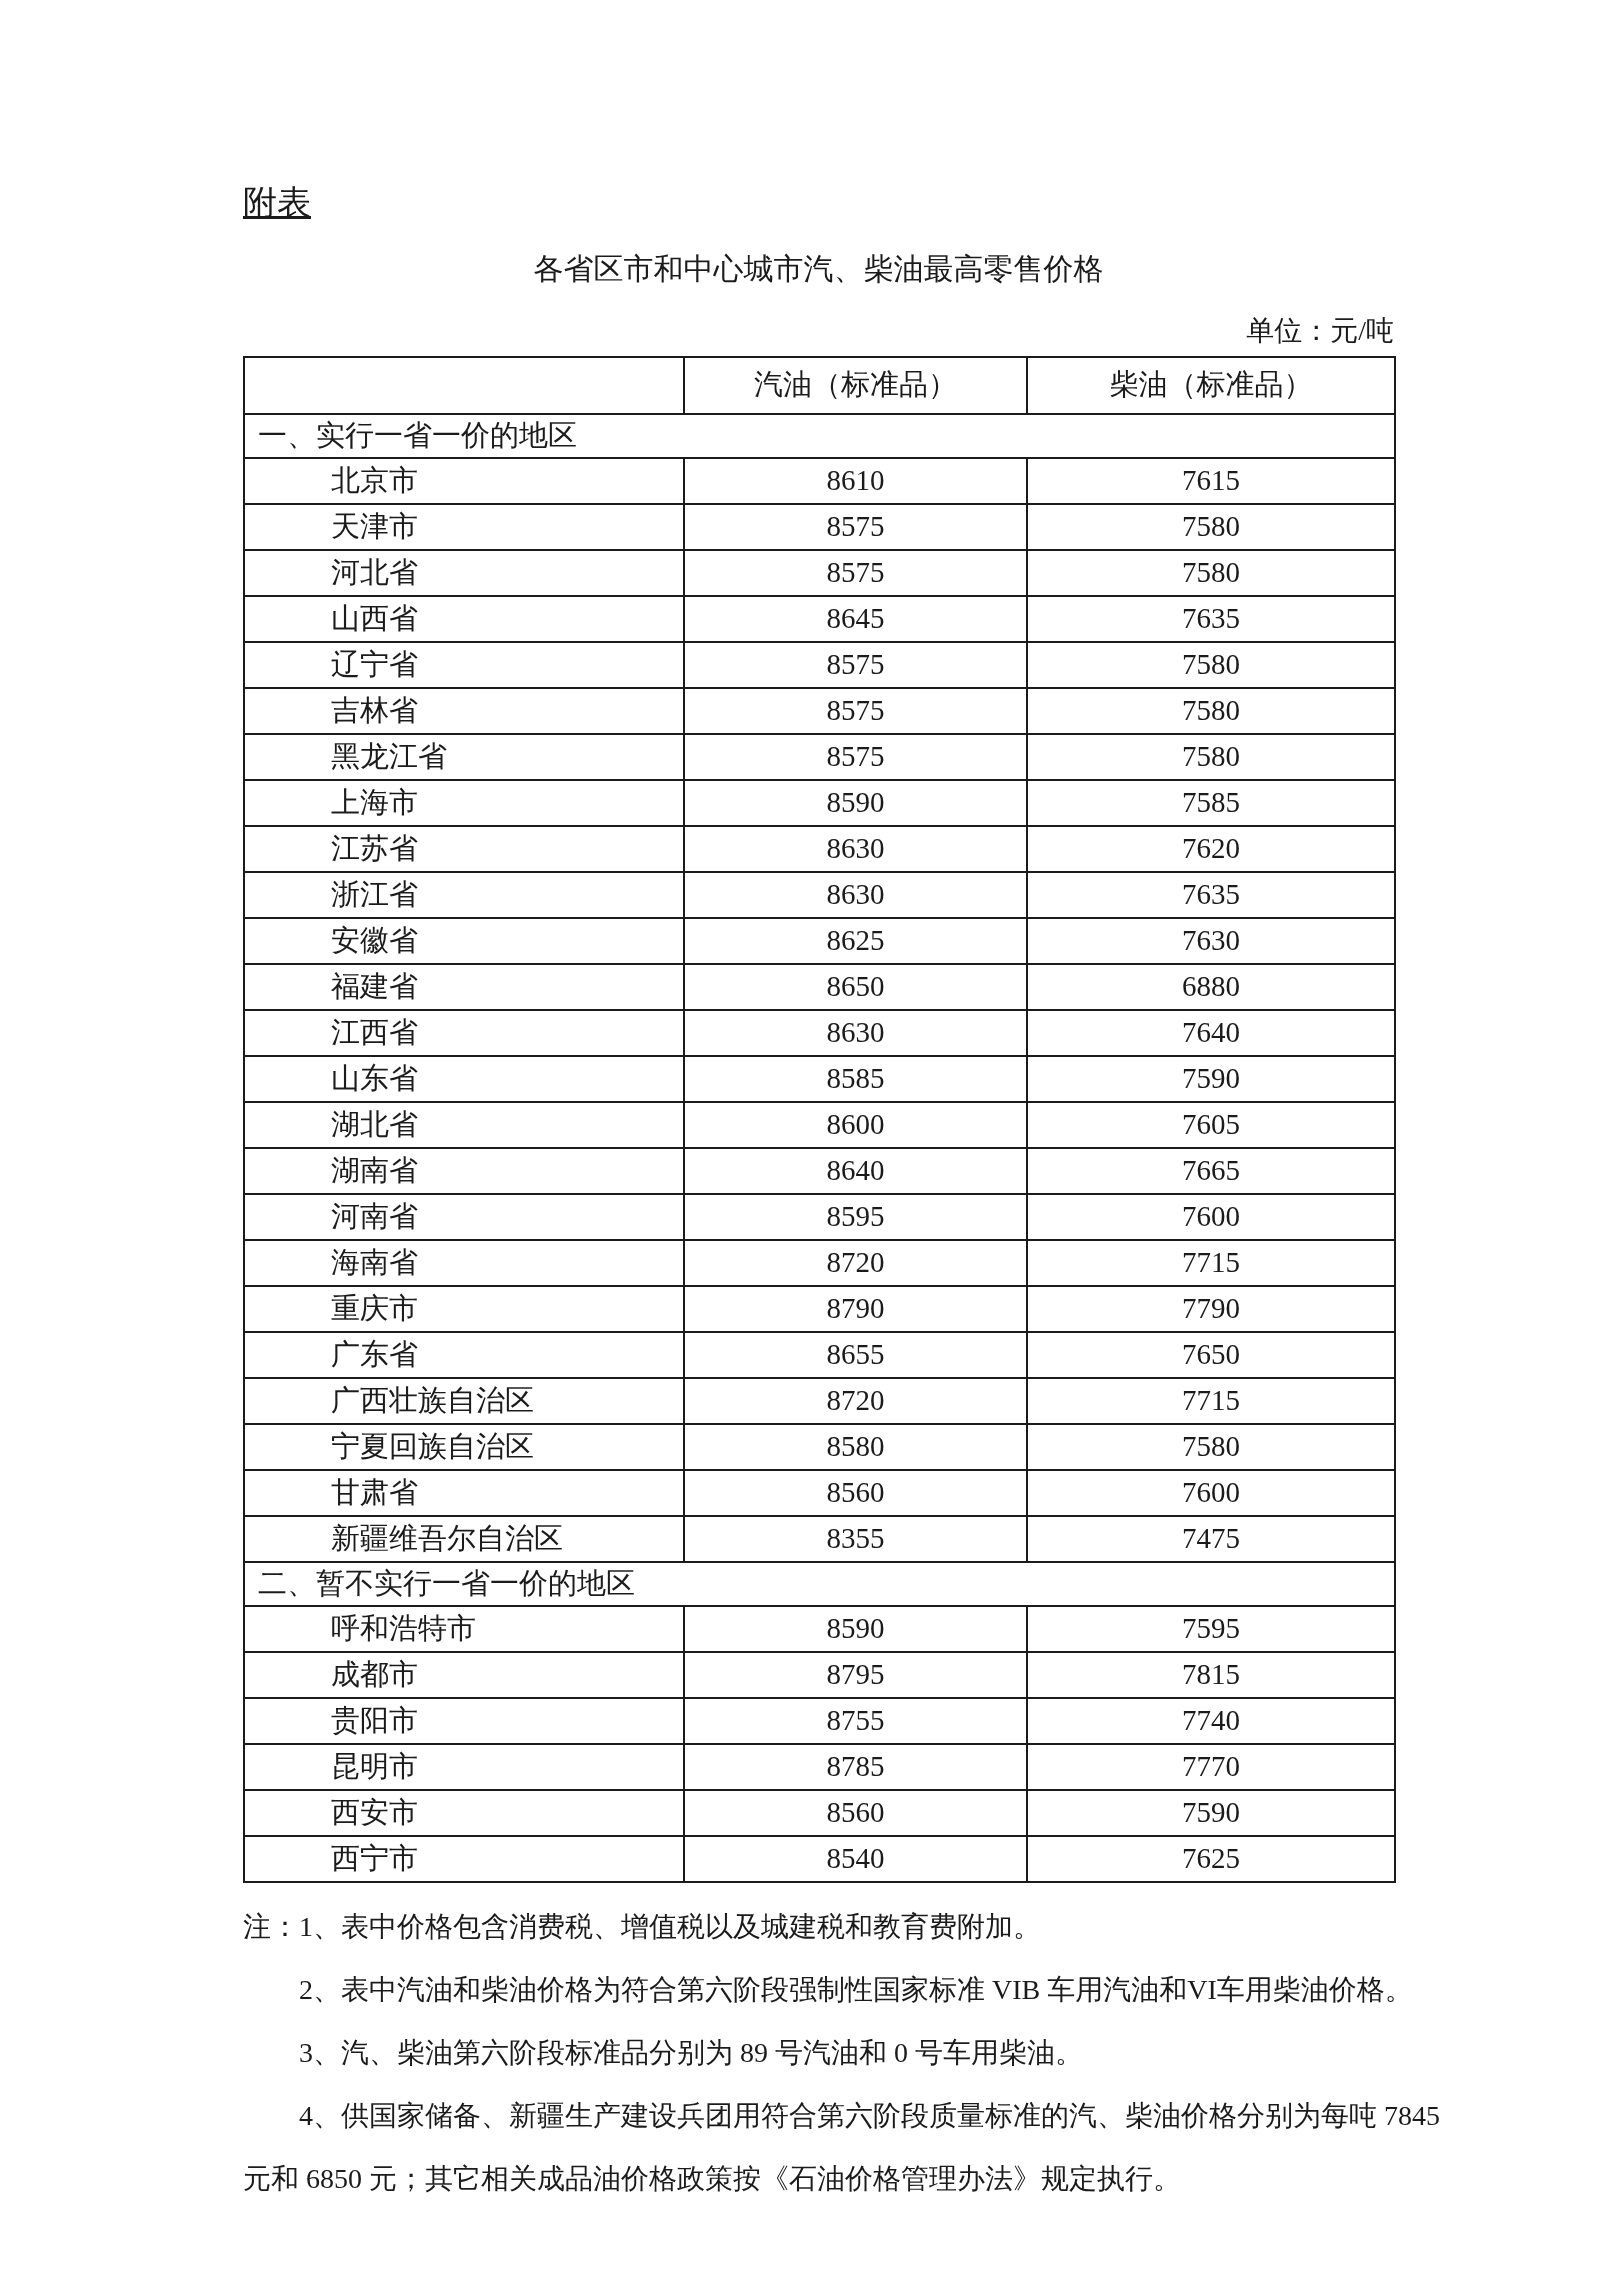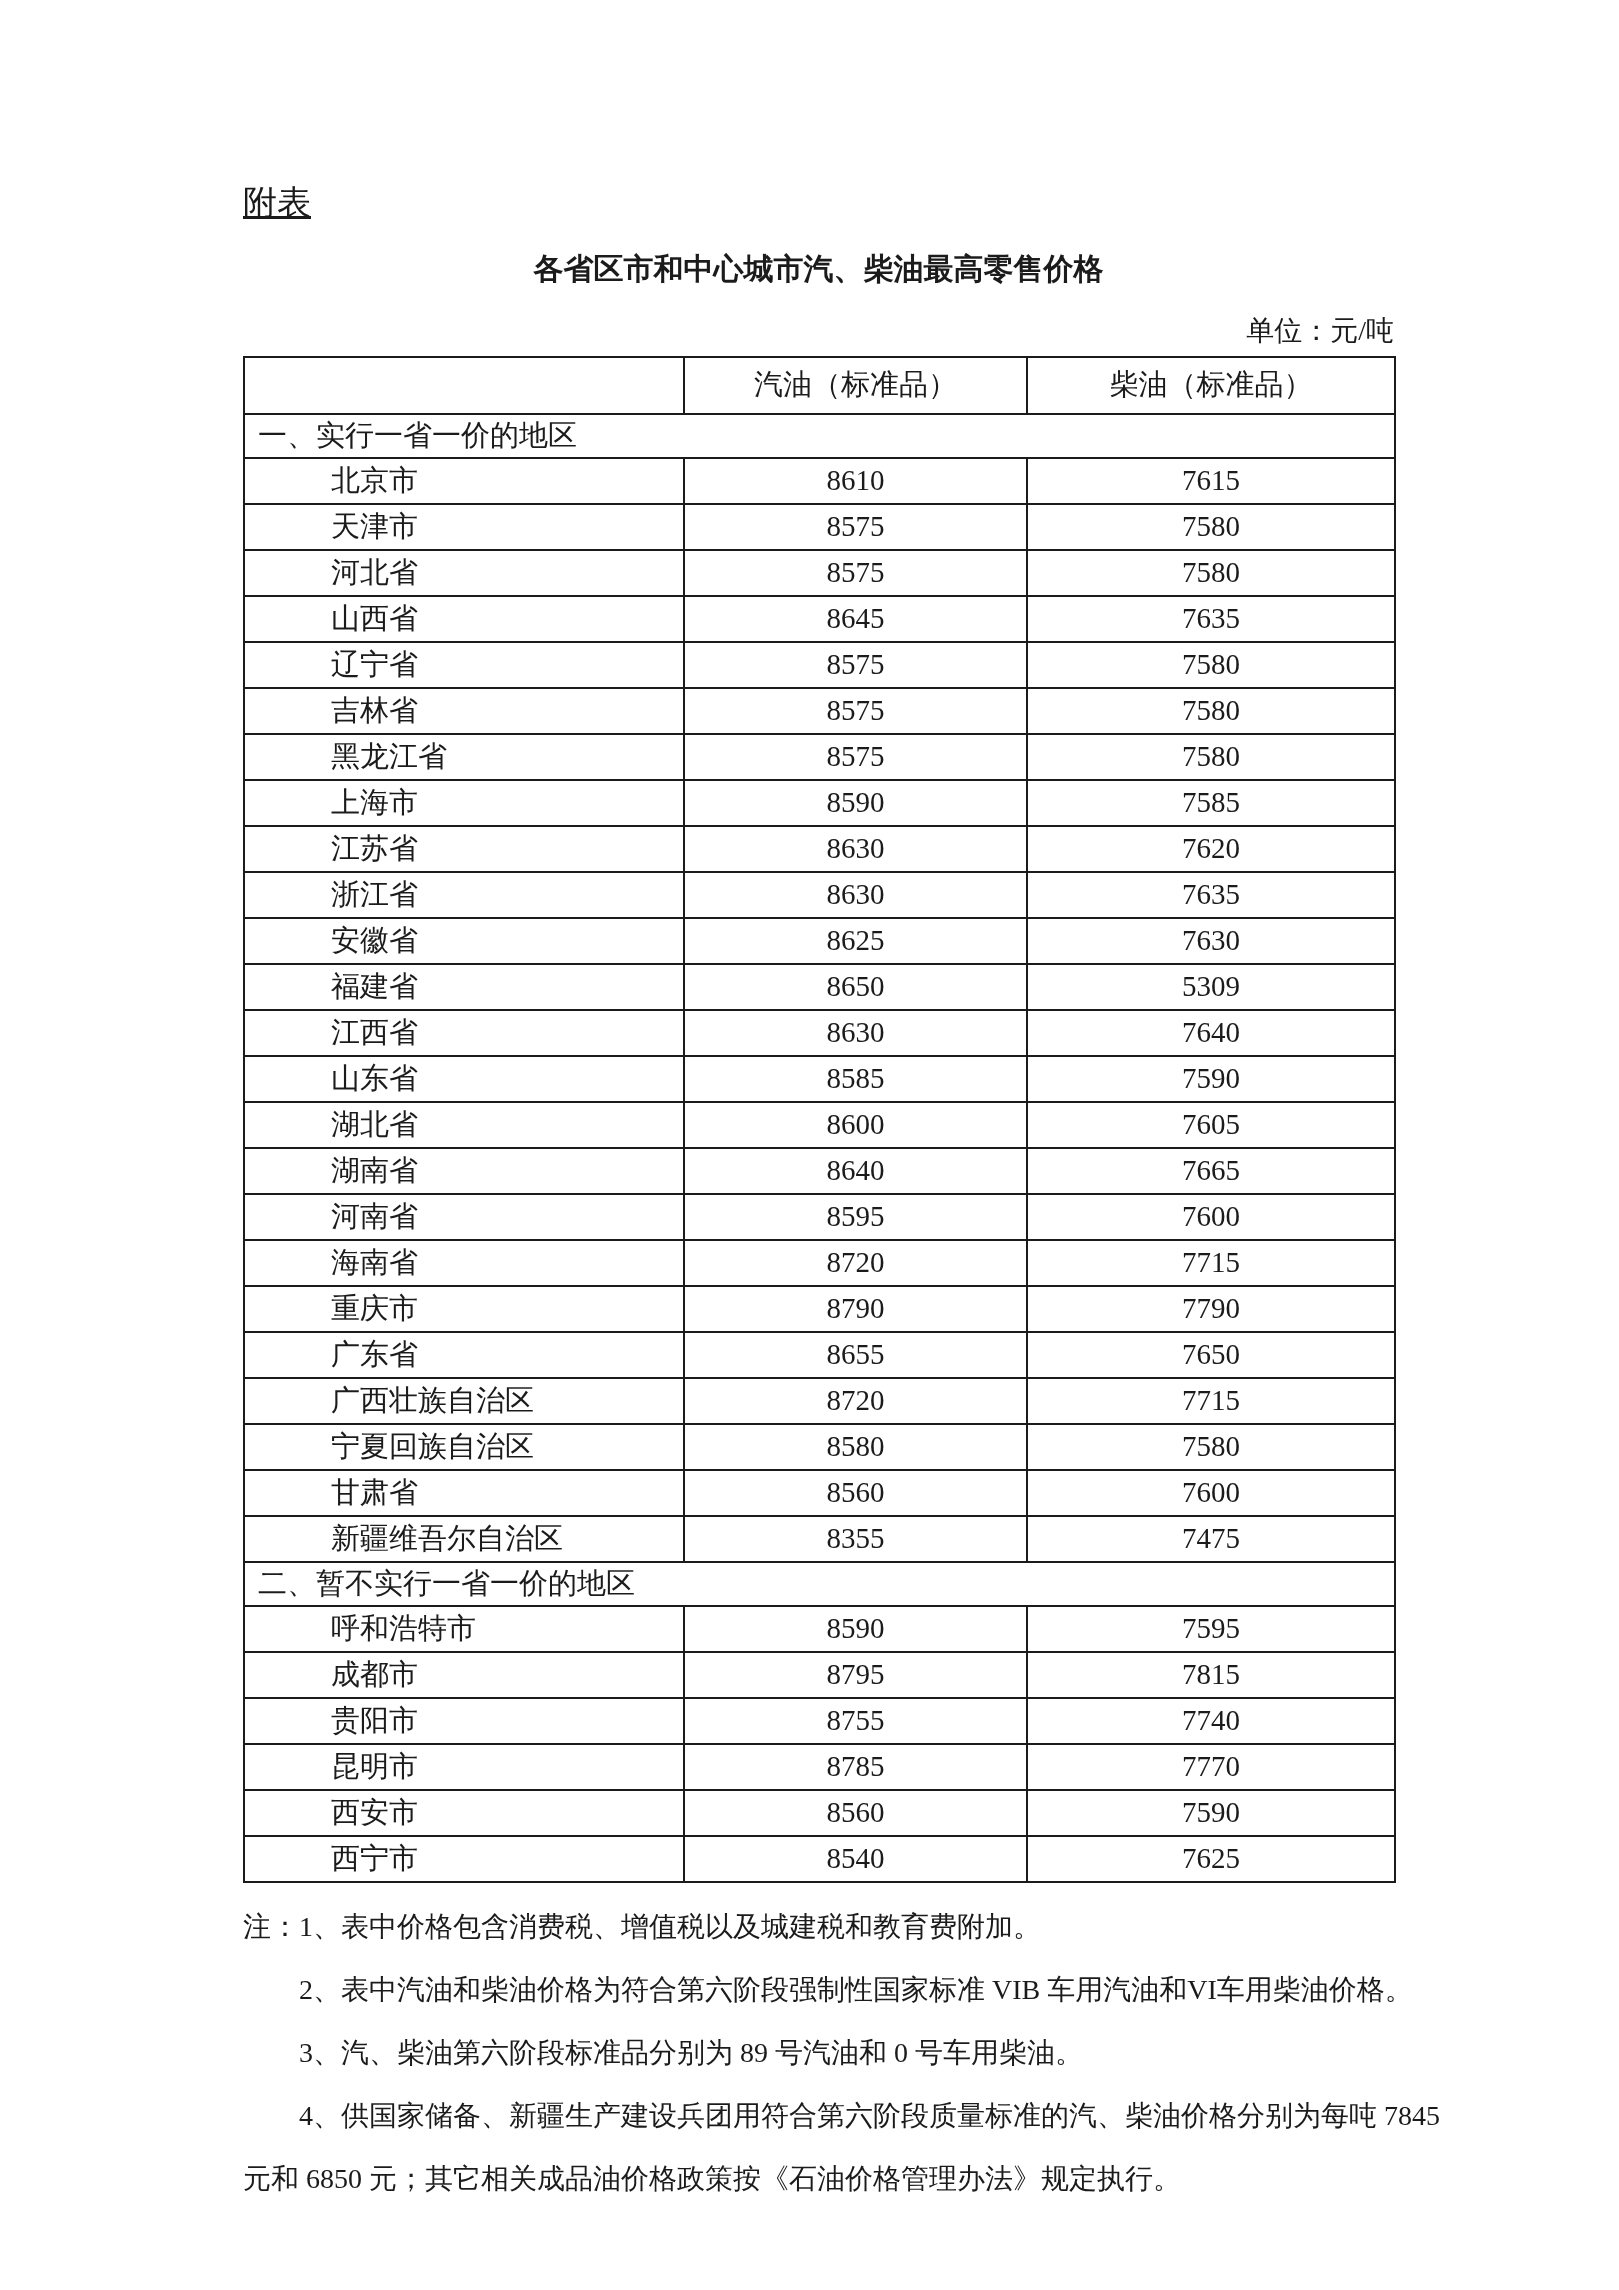--- a/index.html
+++ b/index.html
@@ -21,21 +21,21 @@
   }
   .appendix {
     font-size: 34px;
     line-height: 1.1;
     margin: 0 0 28px 0;
     text-decoration: underline;
   }
   .doc-title {
     width: 1151px;
     font-size: 30px;
-    font-weight: bold;
+    font-weight: normal;
     text-align: center;
     margin: 0 0 21.6px 0;
   }
   .unit {
     width: 1151px;
     font-size: 28px;
     text-align: right;
     margin: 0 0 5.9px 0;
   }
   table.price-table {
@@ -160,21 +160,21 @@
           <td class="num">7635</td>
         </tr>
         <tr>
           <td class="region">安徽省</td>
           <td class="num">8625</td>
           <td class="num">7630</td>
         </tr>
         <tr>
           <td class="region">福建省</td>
           <td class="num">8650</td>
-          <td class="num">5309</td>
+          <td class="num">6880</td>
         </tr>
         <tr>
           <td class="region">江西省</td>
           <td class="num">8630</td>
           <td class="num">7640</td>
         </tr>
         <tr>
           <td class="region">山东省</td>
           <td class="num">8585</td>
           <td class="num">7590</td>

